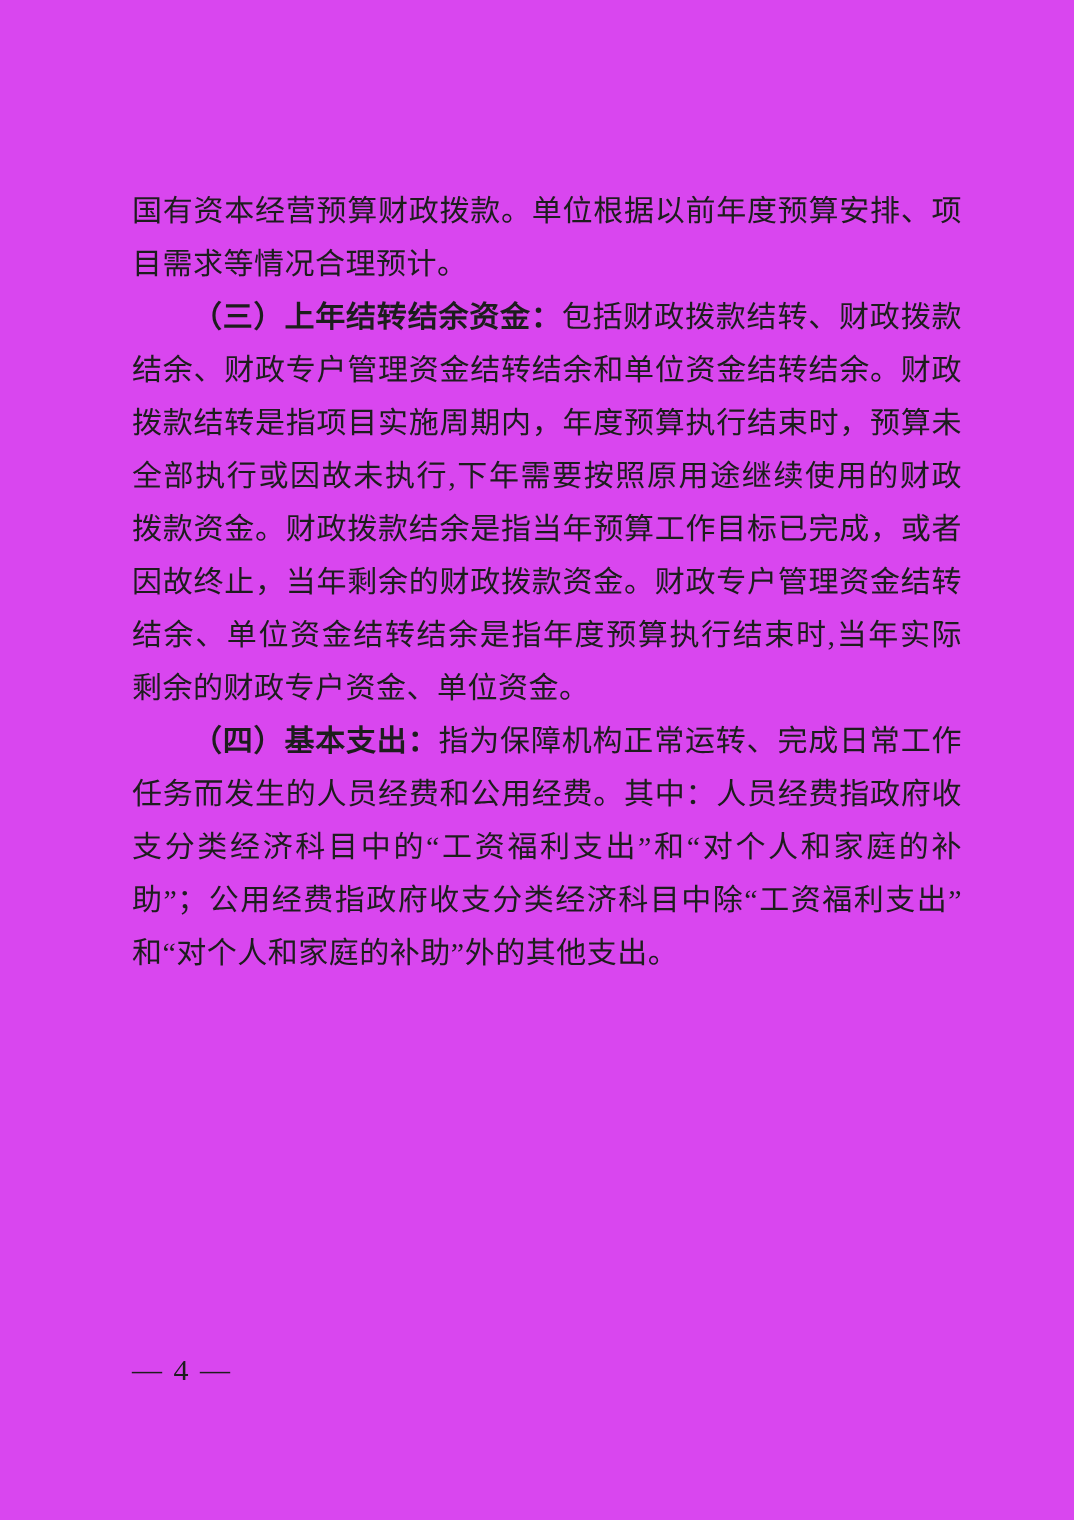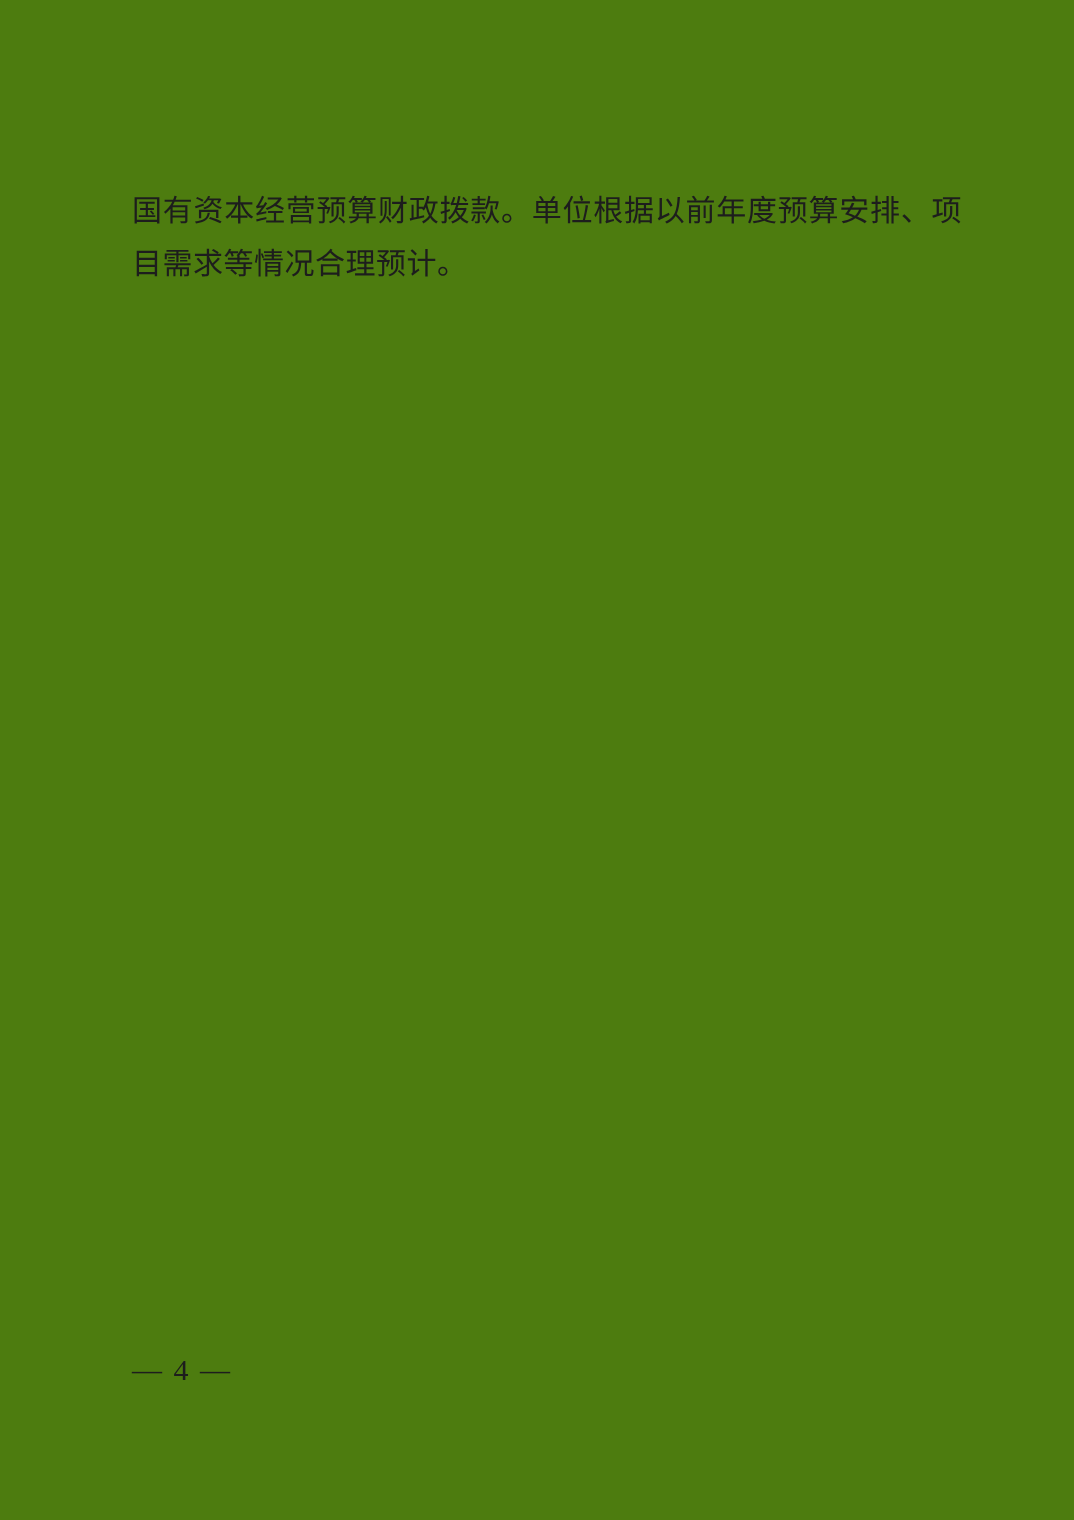--- a/index.html
+++ b/index.html
@@ -11,21 +11,21 @@
     height: 1520px;
     background: #ffffff;
     position: relative;
     overflow: hidden;
     font-family: "Liberation Serif", serif;
     color: #1d1d1d;
   }
   .page {
     position: absolute;
     inset: 0;
-    background: #4d7c0f;
+    background: #d946ef;
   }
   .content {
     position: absolute;
     left: 132px;
     top: 184px;
     width: 830px;
     font-size: 30px;
     line-height: 53px;
     text-align: justify;
     text-justify: inter-character;
@@ -56,20 +56,22 @@
 </head>
 <body>
 
 <div class="page">
 
   <div class="content">
 
     <p><span>国有资本经营预算财政拨款。单位根据以前年度预算安排、项目需求等情况合理预计。</span></p>
 
 
+    <p class="indent"><span class="sec-label">（三）上年结转结余资金：</span><span>包括财政拨款结转、财政拨款结余、财政专户管理资金结转结余和单位资金结转结余。财政拨款结转是指项目实施周期内，年度预算执行结束时，预算未全部执行或因故未执行,下年需要按照原用途继续使用的财政拨款资金。财政拨款结余是指当年预算工作目标已完成，或者因故终止，当年剩余的财政拨款资金。财政专户管理资金结转结余、单位资金结转结余是指年度预算执行结束时,当年实际剩余的财政专户资金、单位资金。</span></p>
 
+    <p class="indent"><span class="sec-label">（四）基本支出：</span><span>指为保障机构正常运转、完成日常工作任务而发生的人员经费和公用经费。其中：人员经费指政府收支分类经济科目中的“工资福利支出”和“对个人和家庭的补助”；公用经费指政府收支分类经济科目中除“工资福利支出”和“对个人和家庭的补助”外的其他支出。</span></p>
 
 
   </div>
 
   <div class="page-number">— 4 —</div>
 
 </div>
 
 </body></html>

